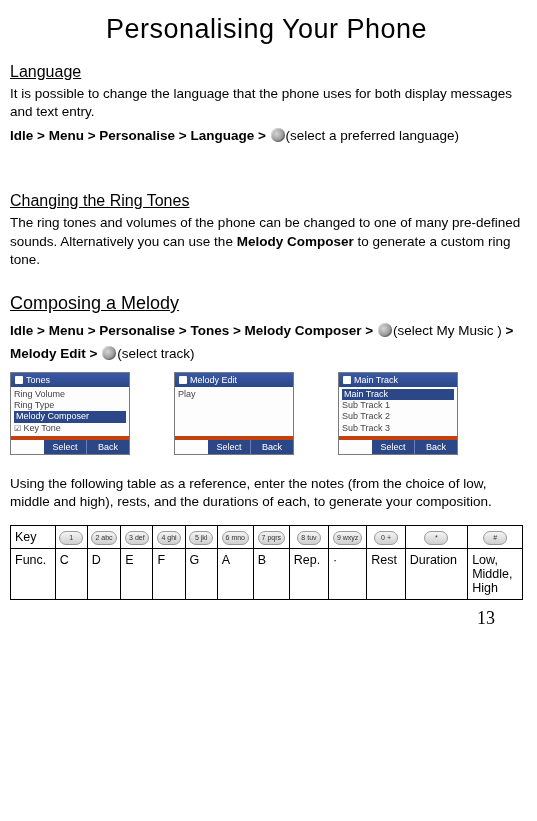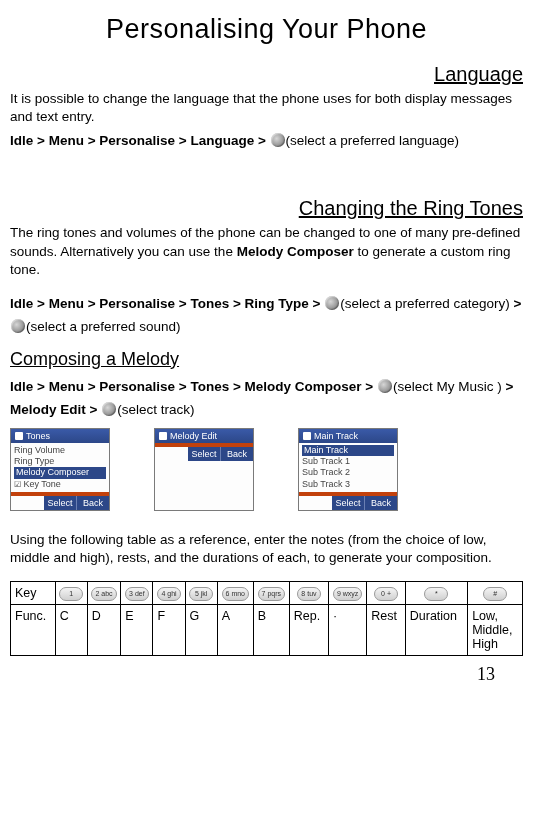--- a/index.html
+++ b/index.html
@@ -17,25 +17,24 @@
   .title {
     font-family: "Trebuchet MS", "Lucida Sans", Verdana, sans-serif;
     font-size: 27px;
     text-align: center;
     letter-spacing: 0.5px;
     margin: 4px 0 18px 0;
     font-weight: 400;
   }
   .h2 {
     font-family: "Trebuchet MS", "Lucida Sans", Verdana, sans-serif;
-    font-size: 20px;
+    font-size: 16px;
     text-decoration: underline;
     margin: 0 0 4px 0;
     font-weight: 400;
-    text-align: right;
   }
   .h3 {
     font-family: "Trebuchet MS", "Lucida Sans", Verdana, sans-serif;
     font-size: 18px;
     text-decoration: underline;
     margin: 10px 0 6px 0;
     font-weight: 400;
   }
   .body-text {
     font-size: 13.5px;
@@ -55,21 +54,21 @@
     width: 14px;
     height: 14px;
     border-radius: 50%;
     background: radial-gradient(circle at 40% 40%, #d6d6d6 0%, #9a9a9a 55%, #6b6b6b 100%);
     box-shadow: inset -1px -1px 1px rgba(0,0,0,.3), inset 1px 1px 1px rgba(255,255,255,.5);
     vertical-align: -2px;
     margin: 0 1px;
   }
   .shots { display: flex; gap: 44px; margin: 6px 0 20px 0; }
   .shot {
-    width: 100px;
+    width: 120px;
     border: 1px solid #7a7a7a;
     background: #fdfdfd;
     font-size: 9px;
     display: flex;
     flex-direction: column;
   }
   .shot-title {
     background: linear-gradient(#3a5aa8,#2c4788);
     color: #fff;
     font-size: 9px;
@@ -165,23 +164,20 @@
   </div>
 
   <div class="gap-lg"></div>
 
   <div>
     <div class="h2">Changing the Ring Tones</div>
     <p class="body-text">
       <span>The ring tones and volumes of the phone can be changed to one of many pre-defined sounds. Alternatively you can use the </span><b>Melody Composer</b><span> to generate a custom ring tone.</span>
     </p>
     <div class="gap-md"></div>
-    <p class="path-text">
-      <b>Idle &gt; Menu &gt; Personalise &gt; Tones &gt; Ring Type &gt; </b><span class="icon-inline"></span><span>(select a preferred category) </span><b>&gt; </b><span class="icon-inline"></span><span>(select a preferred sound)</span>
-    </p>
   </div>
 
   <div>
     <div class="h3">Composing a Melody</div>
     <p class="path-text">
       <b>Idle &gt; Menu &gt; Personalise &gt; Tones &gt; Melody Composer &gt; </b><span class="icon-inline"></span><span>(select My Music ) </span><b>&gt; Melody Edit &gt;  </b><span class="icon-inline"></span><span>(select track)</span>
     </p>
 
     <div class="shots" id="shots">
         <div class="shot">
@@ -192,20 +188,23 @@
             <div class="row hl">Melody Composer</div>
             <div class="row chk">Key Tone</div>
           </div>
           <div class="shot-foot">
             <span>Select</span>
             <span>Back</span>
           </div>
         </div>
         <div class="shot">
           <div class="shot-title">Melody Edit</div>
+          <div class="shot-body">
+            <div class="row">Play</div>
+          </div>
           <div class="shot-foot">
             <span>Select</span>
             <span>Back</span>
           </div>
         </div>
         <div class="shot">
           <div class="shot-title">Main Track</div>
           <div class="shot-body">
             <div class="row hl">Main Track</div>
             <div class="row">Sub Track 1</div>

